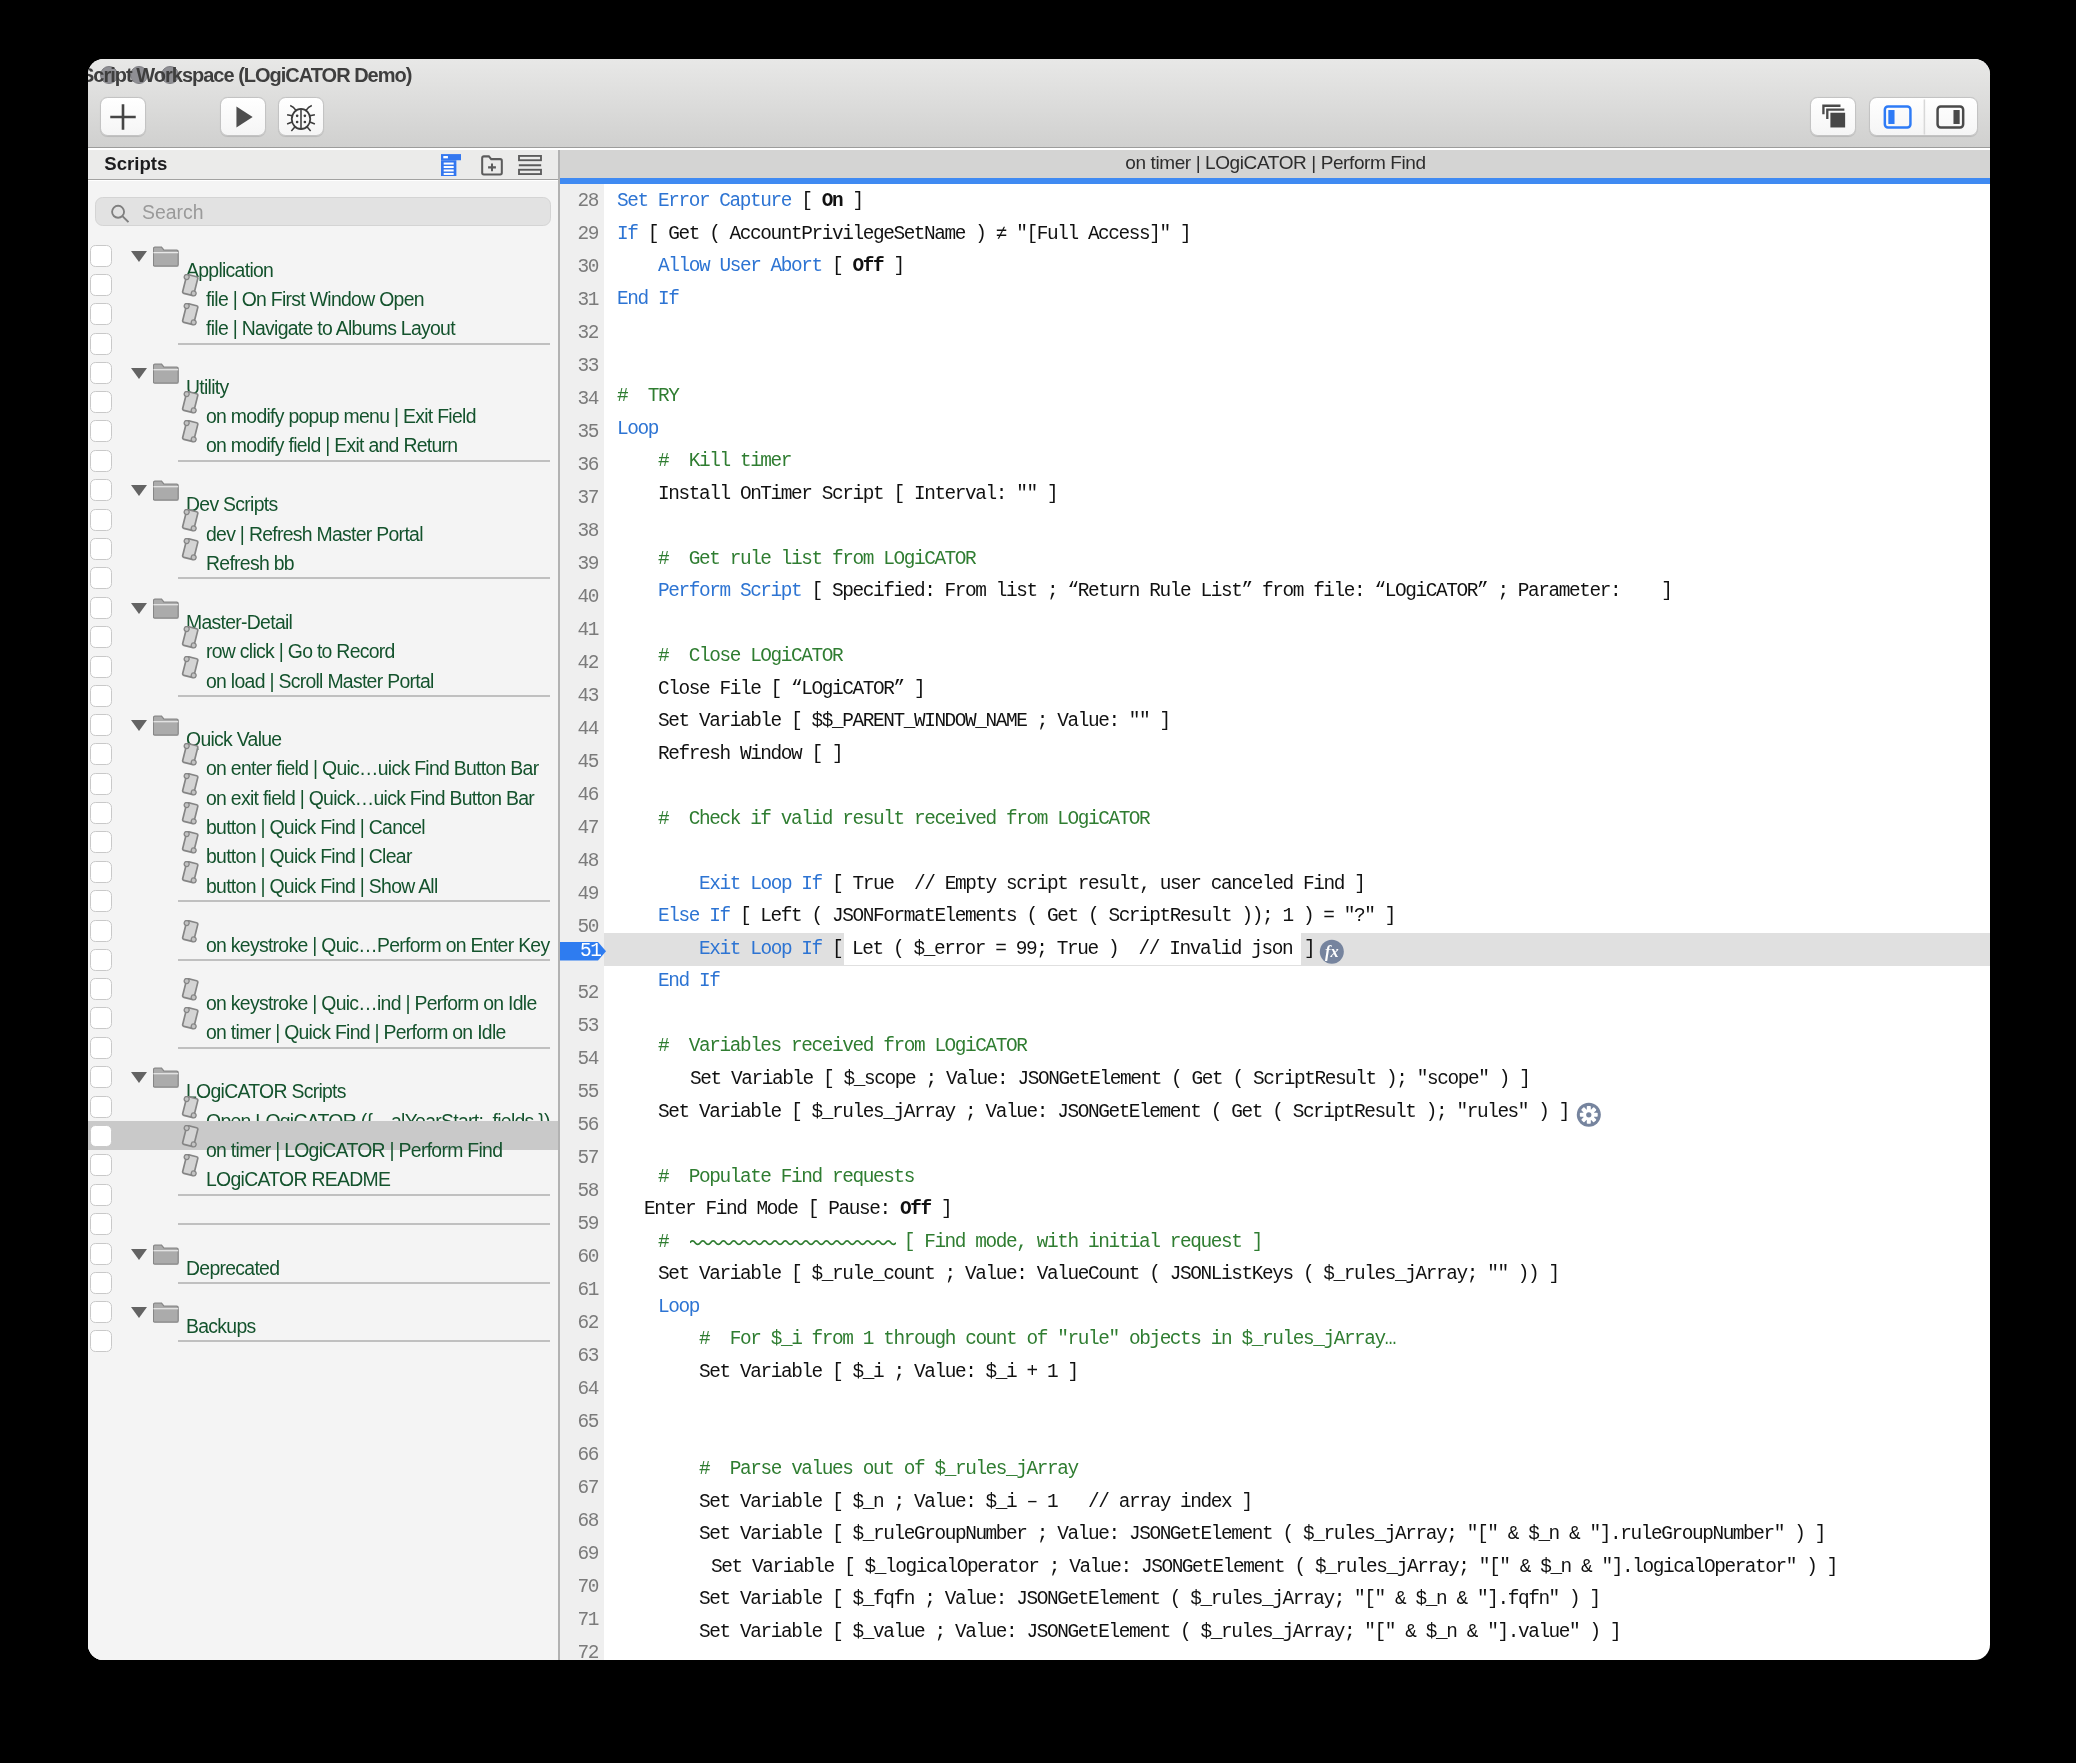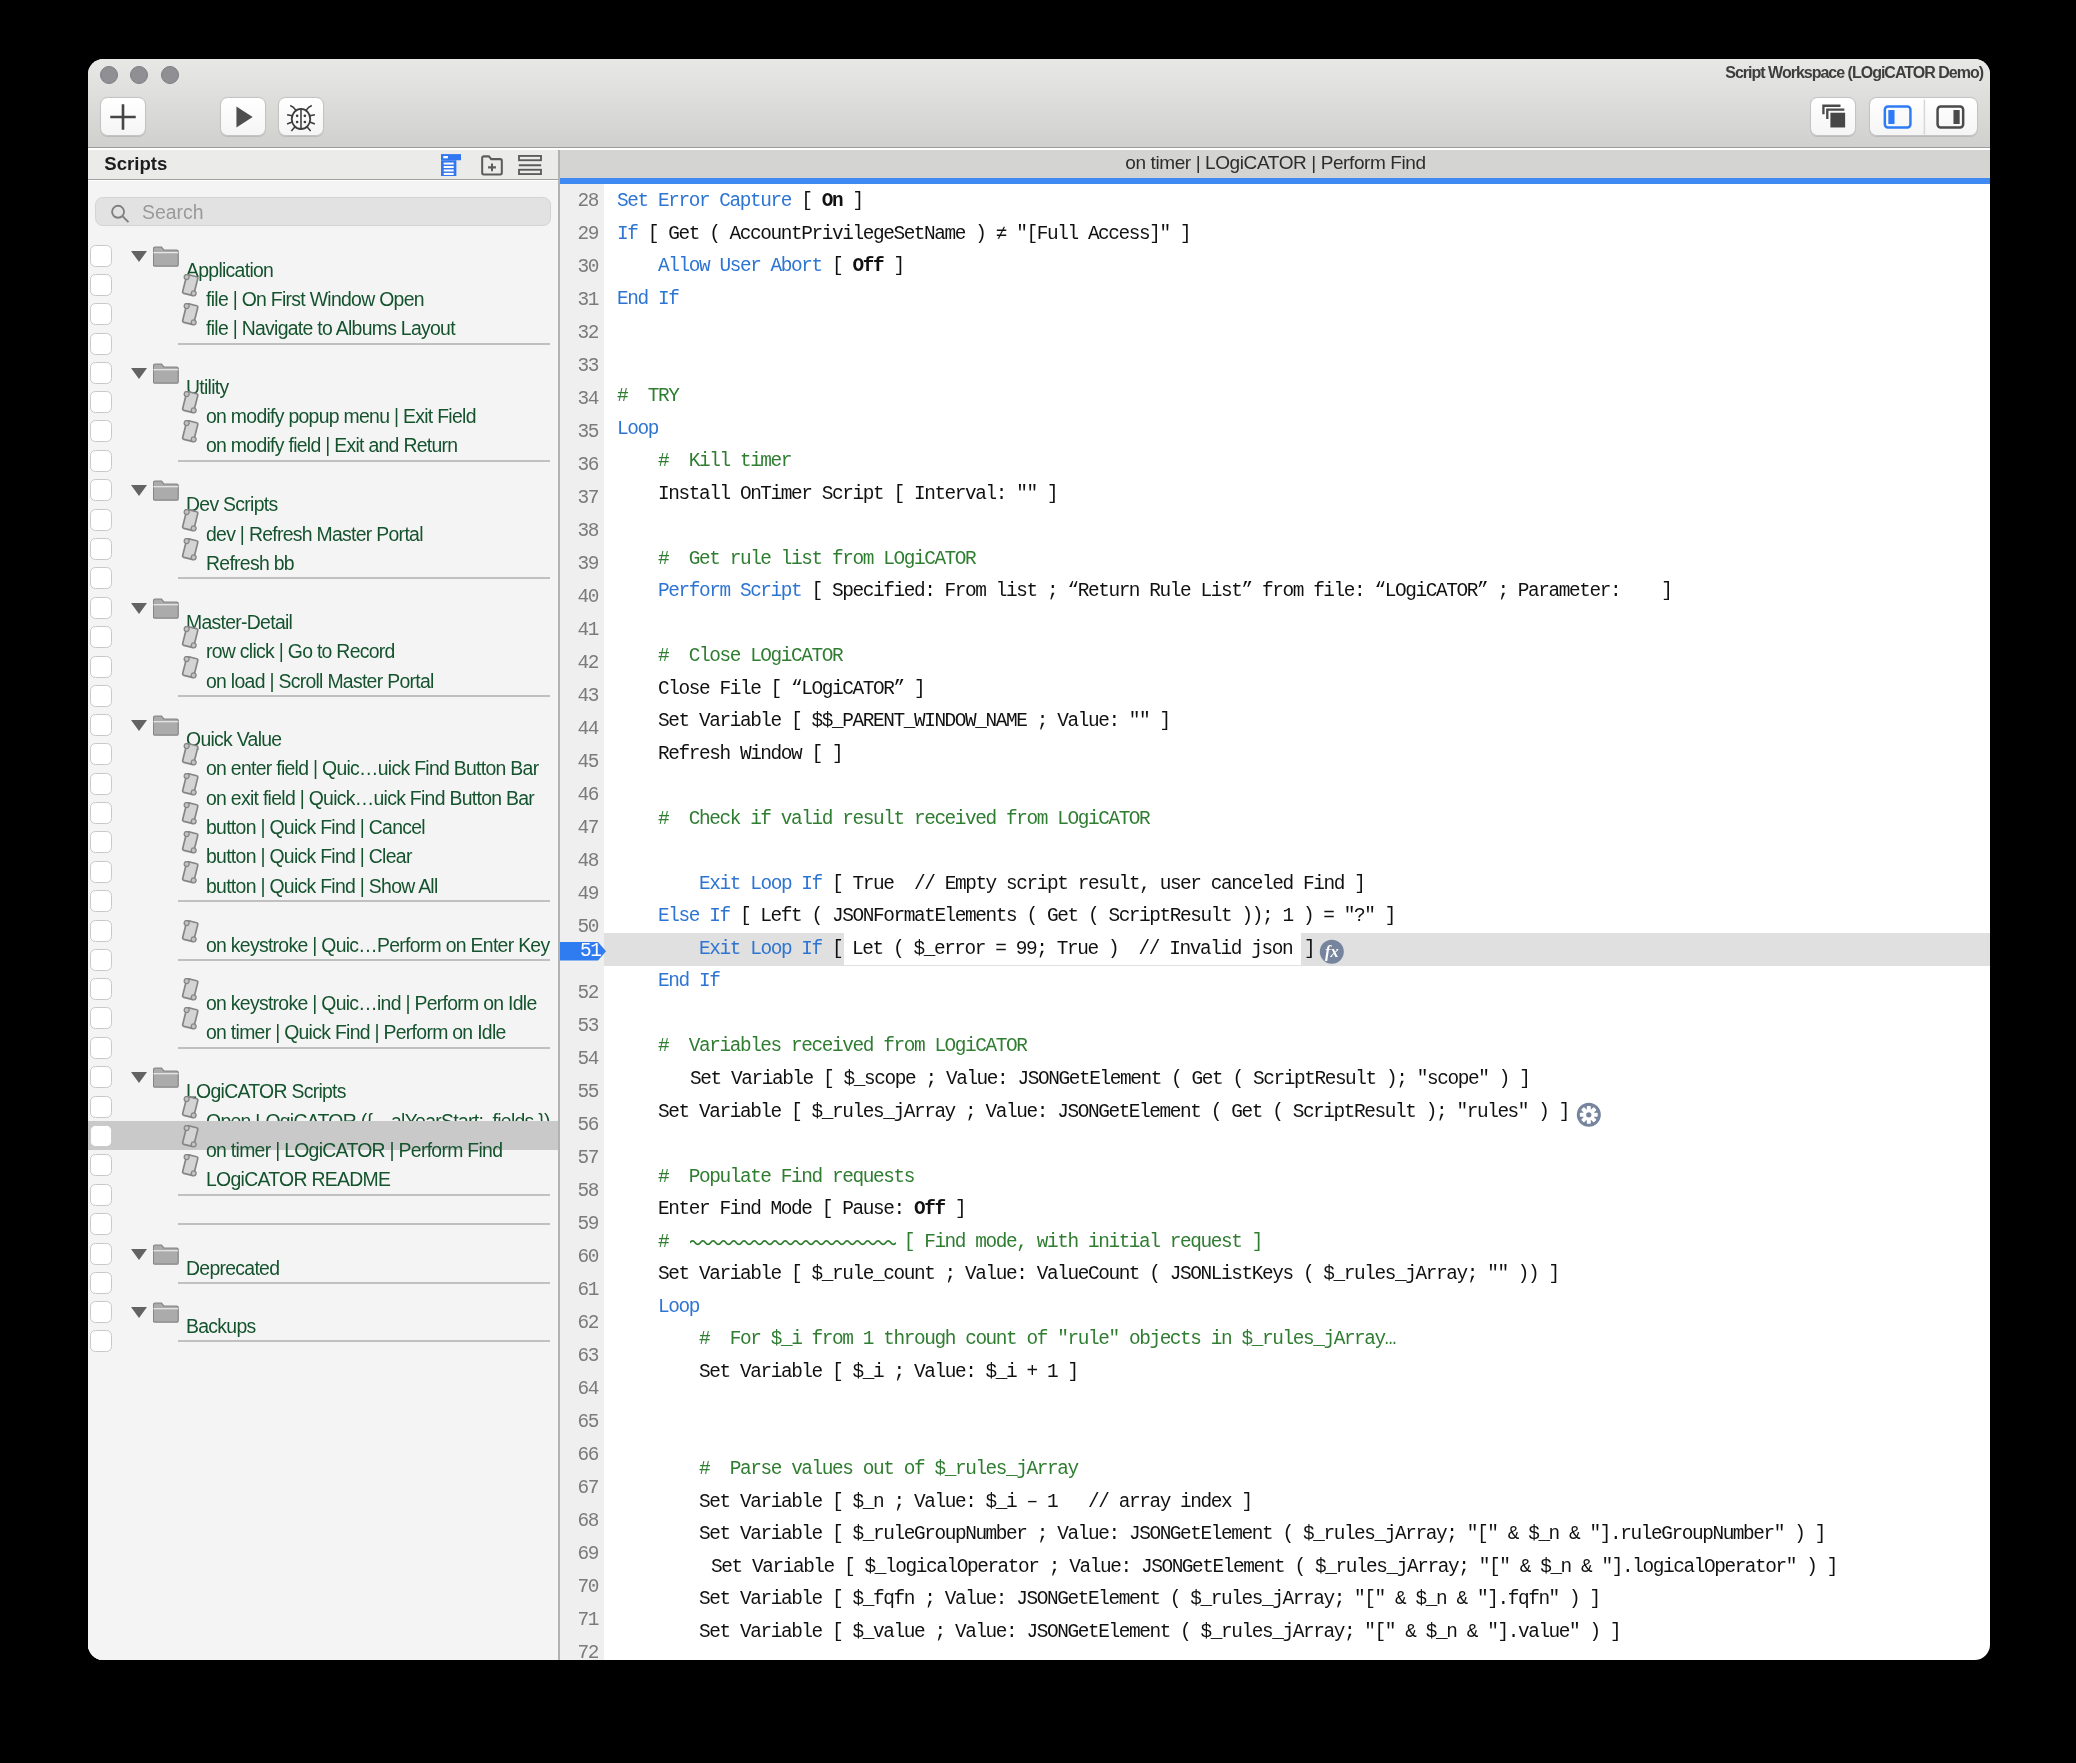--- a/index.html
+++ b/index.html
@@ -1,19 +1,19 @@
 <!DOCTYPE html>
 <html style="font-size:12.4px"><head><meta charset="utf-8">
 <style>
 html,body{margin:0;padding:0;background:#000;width:2077px;height:1764px;overflow:hidden}
 *{box-sizing:border-box}
 .win{position:absolute;left:88px;top:59px;width:1902px;height:1601px;background:#fff;border-radius:15.5px;overflow:hidden;font-family:"Liberation Sans",sans-serif}
 .hdr{position:absolute;left:0;top:0;width:100%;height:89px;background:linear-gradient(#e8e8e7,#d0d0cf);border-bottom:1.5px solid #9c9c9b}
 .tl{position:absolute;top:7px;width:18px;height:18px;border-radius:50%;background:#8f8f94;border:0.8px solid #7d7d82}
-.title{position:absolute;top:5.4px;left:-7px;width:1902px;text-align:right;font-size:16px;font-weight:700;letter-spacing:-1px;color:#3e3e3e}
+.title{position:absolute;top:5.4px;left:-7px;width:1902px;text-align:left;font-size:20px;font-weight:700;letter-spacing:-1px;color:#3e3e3e}
 .tbtn{position:absolute;top:38px;height:39px;background:linear-gradient(#ffffff,#f5f5f5);border:0.8px solid #c3c3c3;border-radius:7.7px;box-shadow:0 0.8px 0.8px rgba(0,0,0,0.12)}
 .sbar{position:absolute;left:0;top:91px;width:472px;height:30px;background:#ebebea;border-bottom:1.5px solid #a2a2a1}
 .scripts-lbl{position:absolute;left:16.3px;top:3.1px;font-size:18.6px;font-weight:700;color:#1d1d1f}
 .side{position:absolute;left:0;top:122px;width:472px;height:1479px;background:#f4f4f4}
 .sdiv{position:absolute;left:470px;top:91px;width:1.5px;height:1511px;background:#b2b2b2;z-index:9}
 .search{position:absolute;left:7px;top:16.3px;width:456px;height:29px;background:#e2e2e2;border:0.8px solid #d4d4d4;border-radius:7.7px}
 .search span{position:absolute;left:46px;top:3.1px;font-size:19.4px;color:#9a9a9a}
 .row{position:absolute;left:0;width:472px;height:29px}
 .rowsel{background:#c9c9c9}
 .cb{position:absolute;left:2.3px;top:3.9px;width:22px;height:22px;background:#fff;border:1.5px solid #c9c9c9;border-radius:5.4px}
@@ -506,21 +506,21 @@
 <div class="cl" style="top:553px;padding-left:54px"><span>Refresh Window [ ]</span></div>
 <div class="cl" style="top:618px;padding-left:54px"><span class="g">#  Check if valid result received from LOgiCATOR</span></div>
 <div class="cl" style="top:683px;padding-left:95px"><span class="b">Exit Loop If</span><span> [ True  // Empty script result, user canceled Find ]</span></div>
 <div class="cl" style="top:715px;padding-left:54px"><span class="b">Else If</span><span> [ Left ( JSONFormatElements ( Get ( ScriptResult )); 1 ) = "?" ]</span></div>
 <div class="cl" style="top:748px;padding-left:95px"><span class="b">Exit Loop If</span><span> [ </span></div>
 <div class="cl" style="top:780px;padding-left:54px"><span class="b">End If</span></div>
 <div class="cl" style="top:845px;padding-left:54px"><span class="g">#  Variables received from LOgiCATOR</span></div>
 <div class="cl" style="top:878px;padding-left:86px"><span>Set Variable [ $_scope ; Value: JSONGetElement ( Get ( ScriptResult ); "scope" ) ]</span></div>
 <div class="cl" style="top:911px;padding-left:54px"><span>Set Variable [ $_rules_jArray ; Value: JSONGetElement ( Get ( ScriptResult ); "rules" ) ]</span></div>
 <div class="cl" style="top:976px;padding-left:54px"><span class="g">#  Populate Find requests</span></div>
-<div class="cl" style="top:1008px;padding-left:54px"><span>Enter Find Mode [ Pause: </span><span class="bd">Off</span><span> ]</span></div>
+<div class="cl" style="top:1008px;padding-left:40px"><span>Enter Find Mode [ Pause: </span><span class="bd">Off</span><span> ]</span></div>
 <div class="cl" style="top:1041px;padding-left:54px"><span class="g">#  &nbsp;&nbsp;&nbsp;&nbsp;&nbsp;&nbsp;&nbsp;&nbsp;&nbsp;&nbsp;&nbsp;&nbsp;&nbsp;&nbsp;&nbsp;&nbsp;&nbsp;&nbsp;&nbsp;&nbsp; [ Find mode, with initial request ]</span></div>
 <div class="cl" style="top:1073px;padding-left:54px"><span>Set Variable [ $_rule_count ; Value: ValueCount ( JSONListKeys ( $_rules_jArray; "" )) ]</span></div>
 <div class="cl" style="top:1106px;padding-left:54px"><span class="b">Loop</span></div>
 <div class="cl" style="top:1138px;padding-left:95px"><span class="g">#  For $_i from 1 through count of "rule" objects in $_rules_jArray…</span></div>
 <div class="cl" style="top:1171px;padding-left:95px"><span>Set Variable [ $_i ; Value: $_i + 1 ]</span></div>
 <div class="cl" style="top:1268px;padding-left:95px"><span class="g">#  Parse values out of $_rules_jArray</span></div>
 <div class="cl" style="top:1301px;padding-left:95px"><span>Set Variable [ $_n ; Value: $_i – 1   // array index ]</span></div>
 <div class="cl" style="top:1333px;padding-left:95px"><span>Set Variable [ $_ruleGroupNumber ; Value: JSONGetElement ( $_rules_jArray; "[" &amp; $_n &amp; "].ruleGroupNumber" ) ]</span></div>
 <div class="cl" style="top:1366px;padding-left:107px"><span>Set Variable [ $_logicalOperator ; Value: JSONGetElement ( $_rules_jArray; "[" &amp; $_n &amp; "].logicalOperator" ) ]</span></div>
 <div class="cl" style="top:1398px;padding-left:95px"><span>Set Variable [ $_fqfn ; Value: JSONGetElement ( $_rules_jArray; "[" &amp; $_n &amp; "].fqfn" ) ]</span></div>

